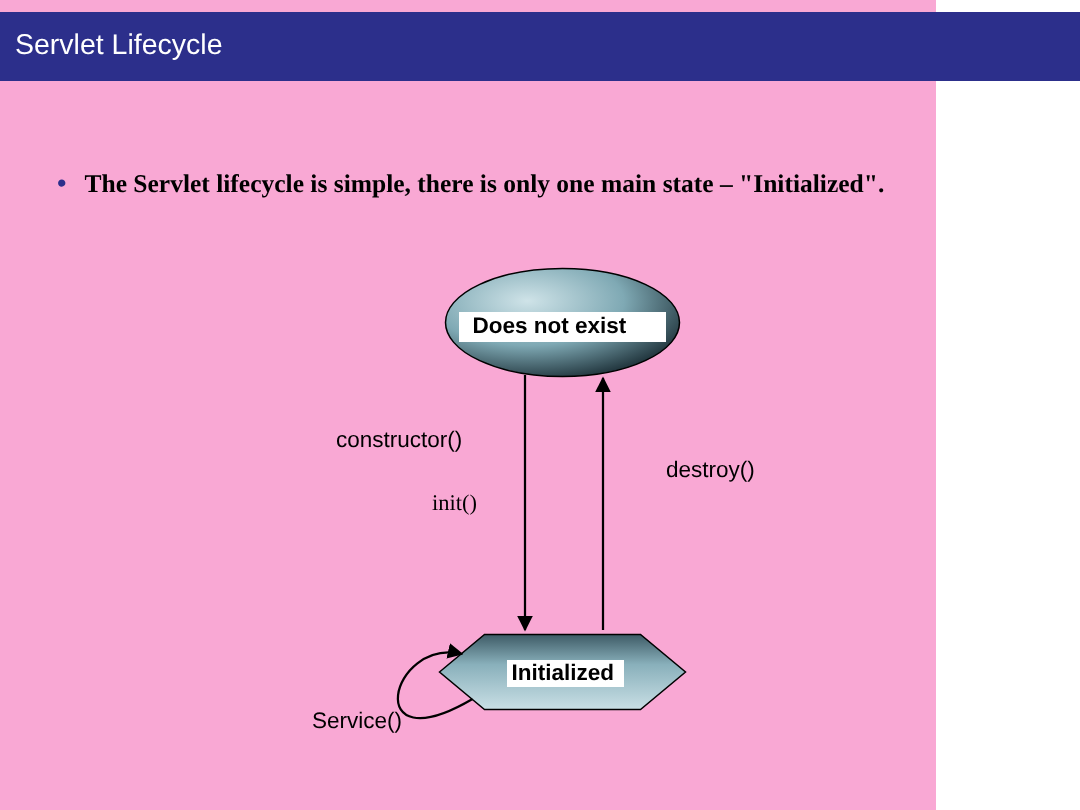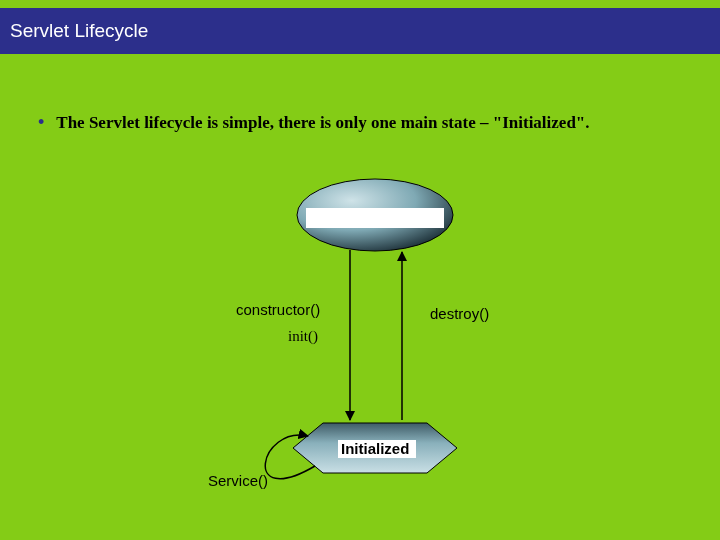--- a/index.html
+++ b/index.html
@@ -1,17 +1,17 @@
 <!DOCTYPE html>
 <html><head>
 <meta charset="utf-8">
 <style>
   * { box-sizing: border-box; margin: 0; padding: 0; }
   html, body { width: 720px; height: 540px; font-family: Verdana, Arial, sans-serif; background: #fff; }
-  .slide { position: relative; width: 720px; height: 540px; background: #84cc16; }
+  .slide { position: relative; width: 624px; height: 540px; background: #f9a8d4; }
   .titlebar {
     position: absolute; left: 0; top: 8px; width: 720px; height: 46px;
     background: #2c2f8b; display: flex; align-items: center; padding-left: 10px;
   }
   .titlebar span { color: #fff; font-size: 19px; font-family: "Comic Sans MS", cursive, sans-serif; }
   .bullet {
     position: absolute; left: 38px; top: 112px; width: 640px;
     font-size: 17px; color: #000; line-height: 1.35;
     display: flex; align-items: flex-start;
   }
@@ -62,21 +62,22 @@
 
       <line x1="222" y1="250" x2="222" y2="82" stroke="#000" stroke-width="1.5" marker-end="url(#arrow)"></line>
 
       <path d="M 135 296 C 60 340, 80 255, 128 266" fill="none" stroke="#000" stroke-width="1.5" marker-end="url(#arrow)"></path>
 
       <rect x="126" y="38" width="138" height="20" fill="#fff"></rect>
 
       <rect x="158" y="270" width="78" height="18" fill="#fff"></rect>
     </svg>
 
+    <div class="lbl lbl-bold" style="left:135px; top:39px;">Does not exist</div>
     <div class="lbl lbl-bold" style="left:161px; top:270px;">Initialized</div>
 
-    <div class="lbl" style="left:56px; top:115px;margin-top:16px;">constructor()</div>
+    <div class="lbl" style="left:44px; top:115px;">constructor()</div>
     <div class="lbl" style="left:108px; top:158px;font-family:Liberation Serif, serif;">init()</div>
-    <div class="lbl" style="left:250px; top:135px;">destroy()</div>
+    <div class="lbl" style="left:264px; top:135px;">destroy()</div>
     <div class="lbl" style="left:28px; top:302px;">Service()</div>
   </div>
 
 </div>
 
 </body></html>

